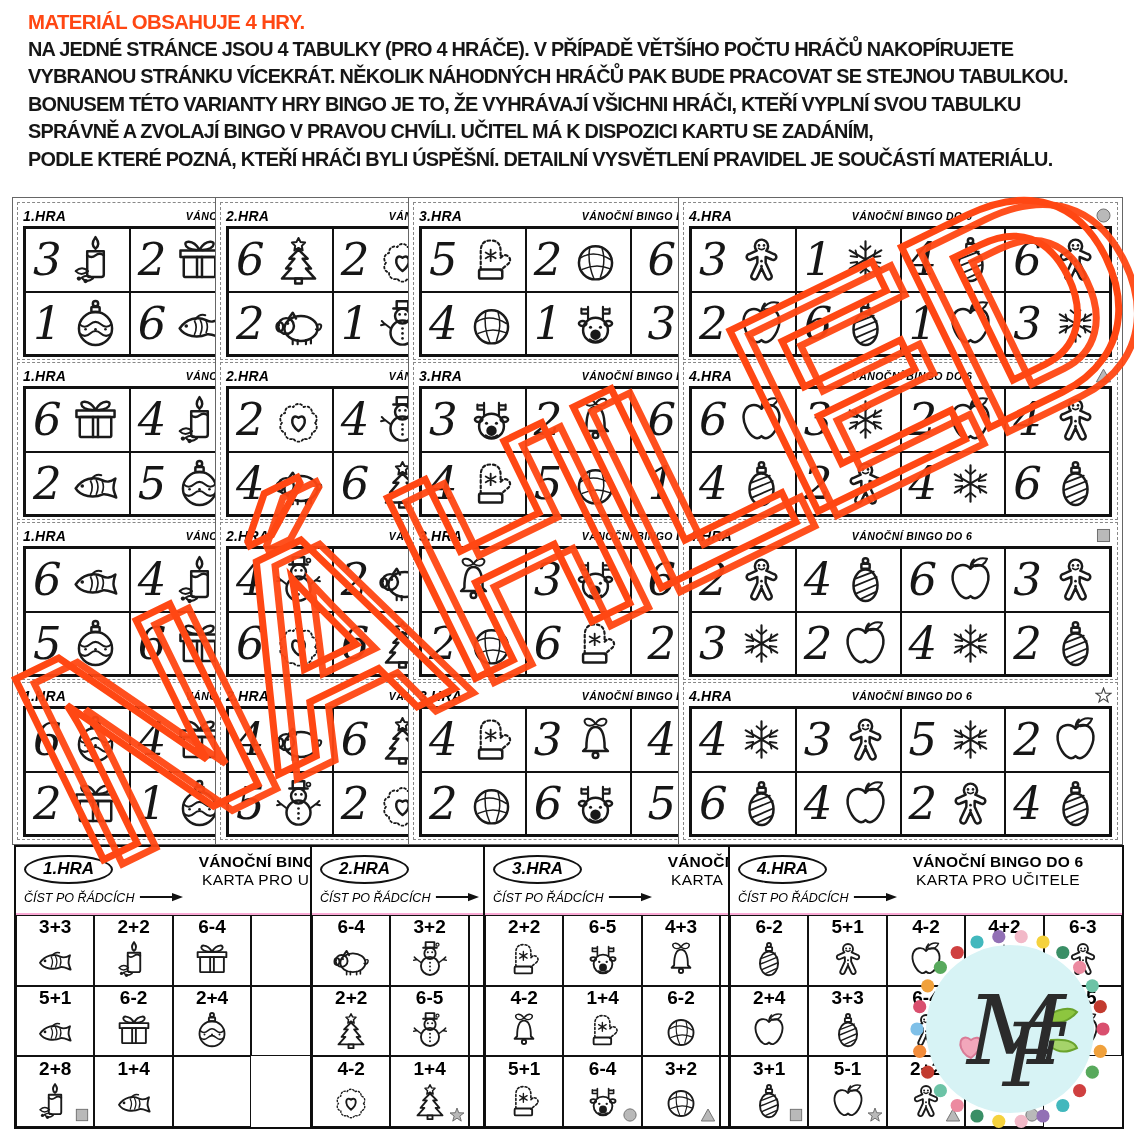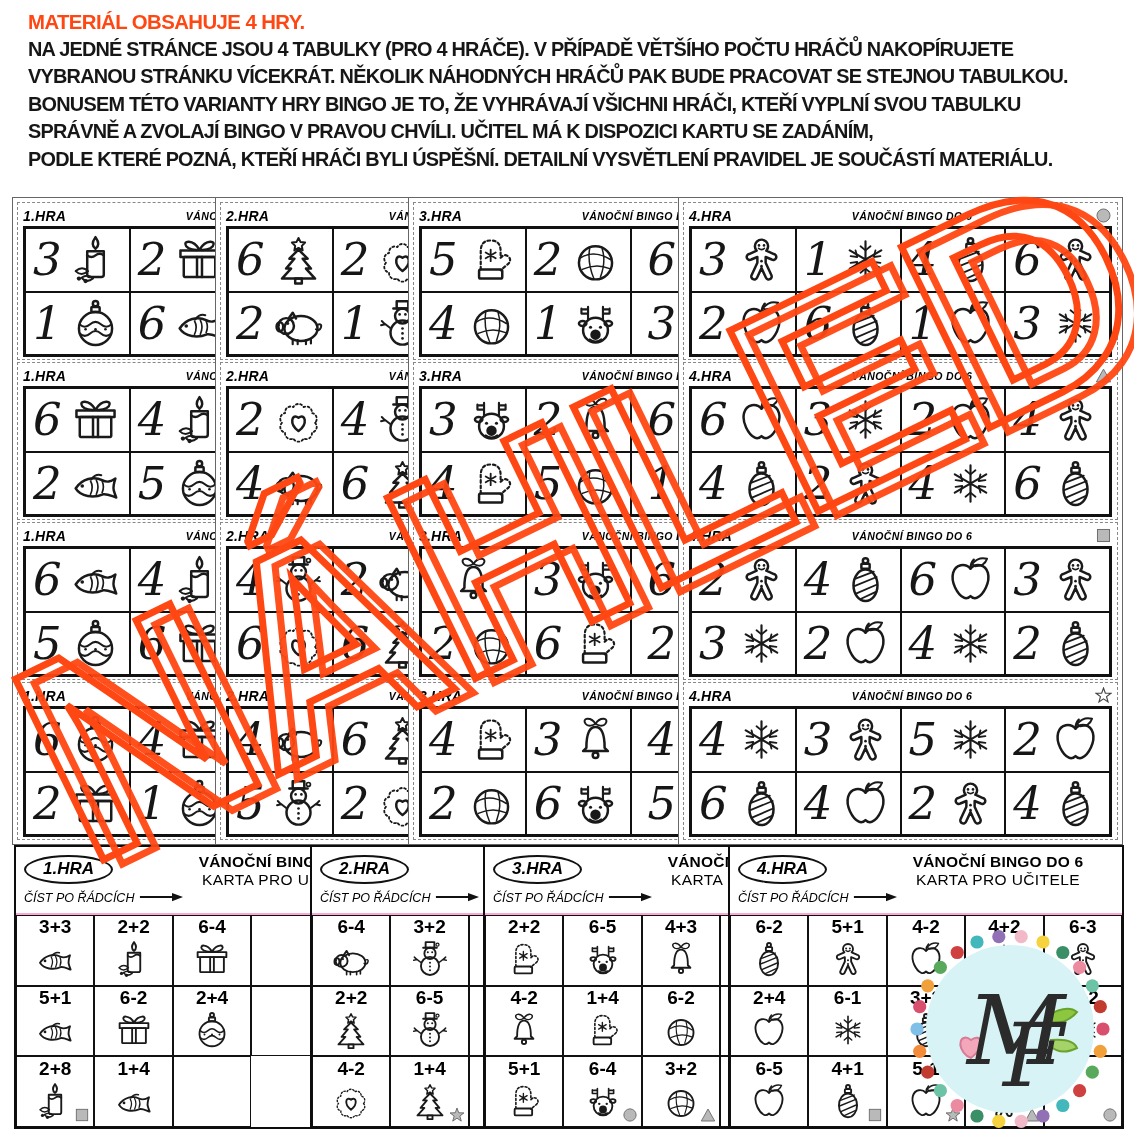--- a/index.html
+++ b/index.html
@@ -1654,27 +1654,20 @@
         </div>
         <div class="tc-cell">
           <span class="tc-p">2+4</span>
           <span class="tc-icon"><svg viewBox="0 0 64 64" fill="none" stroke="#1a1a1a" stroke-width="3" stroke-linecap="round" stroke-linejoin="round">
               <path d="M32 19 C26 12 14 13 11 24 C8 35 16 50 24 54 C28 56 30 54 32 52 C34 54 36 56 40 54 C48 50 56 35 53 24 C50 13 38 12 32 19 Z"></path>
               <path d="M32 19 C32 14 33 11 36 8" stroke-width="2.6"></path>
               <path d="M34 13 Q42 4 52 7 Q49 16 38 16 Q35 15 34 13 Z" stroke-width="2.4"></path>
             </svg></span>
         </div>
         <div class="tc-cell">
-          <span class="tc-p">6-1</span>
-          <span class="tc-icon"><svg viewBox="0 0 64 64" fill="none" stroke="#1a1a1a" stroke-width="3" stroke-linecap="round" stroke-linejoin="round">
-              <path d="M32 10 V54 M13 21 L51 43 M51 21 L13 43" stroke-width="2.6"></path>
-              <path d="M26 16 l6 5 6 -5 M26 48 l6 -5 6 5 M14 28 l8 1 -2 -8 M50 28 l-8 1 2 -8 M14 36 l8 -1 -2 8 M50 36 l-8 -1 2 8" stroke-width="2.2"></path>
-            </svg></span>
-        </div>
-        <div class="tc-cell">
           <span class="tc-p">3+3</span>
           <span class="tc-icon"><svg viewBox="0 0 64 64" fill="none" stroke="#1a1a1a" stroke-width="3" stroke-linecap="round" stroke-linejoin="round">
               <ellipse cx="32" cy="39" rx="14.5" ry="19"></ellipse>
               <rect x="27" y="13" width="10" height="6" rx="1"></rect>
               <circle cx="32" cy="9.5" r="3.2"></circle>
               <path d="M20 31 L42 22.5 M18.5 40 L45.5 29 M20.5 49 L46 38 M26 55.5 L44.5 47" stroke-width="2.2"></path>
             </svg></span>
         </div>
         <div class="tc-cell">
           <span class="tc-p">6-4</span>
@@ -1696,21 +1689,21 @@
         </div>
         <div class="tc-cell">
           <span class="tc-p">6-5</span>
           <span class="tc-icon"><svg viewBox="0 0 64 64" fill="none" stroke="#1a1a1a" stroke-width="3" stroke-linecap="round" stroke-linejoin="round">
               <path d="M32 19 C26 12 14 13 11 24 C8 35 16 50 24 54 C28 56 30 54 32 52 C34 54 36 56 40 54 C48 50 56 35 53 24 C50 13 38 12 32 19 Z"></path>
               <path d="M32 19 C32 14 33 11 36 8" stroke-width="2.6"></path>
               <path d="M34 13 Q42 4 52 7 Q49 16 38 16 Q35 15 34 13 Z" stroke-width="2.4"></path>
             </svg></span>
         </div>
         <div class="tc-cell">
-          <span class="tc-p">4+1</span>
+          <span class="tc-p">3+1</span>
           <span class="tc-icon"><svg viewBox="0 0 64 64" fill="none" stroke="#1a1a1a" stroke-width="3" stroke-linecap="round" stroke-linejoin="round">
               <ellipse cx="32" cy="39" rx="14.5" ry="19"></ellipse>
               <rect x="27" y="13" width="10" height="6" rx="1"></rect>
               <circle cx="32" cy="9.5" r="3.2"></circle>
               <path d="M20 31 L42 22.5 M18.5 40 L45.5 29 M20.5 49 L46 38 M26 55.5 L44.5 47" stroke-width="2.2"></path>
             </svg></span>
           <span class="tc-mark"><svg viewBox="0 0 24 24">
               <rect x="3.5" y="3.5" width="17" height="17" fill="#b9b9b9" stroke="#6e6e6e" stroke-width="1.4"></rect>
             </svg></span>
         </div>

